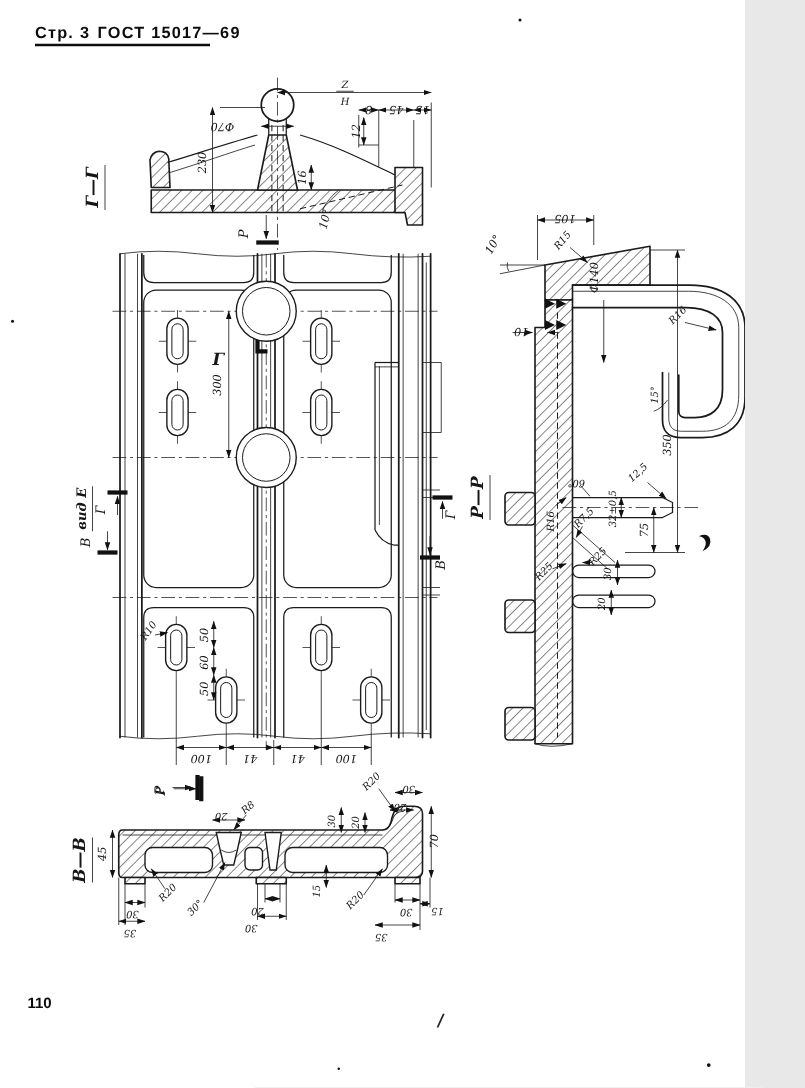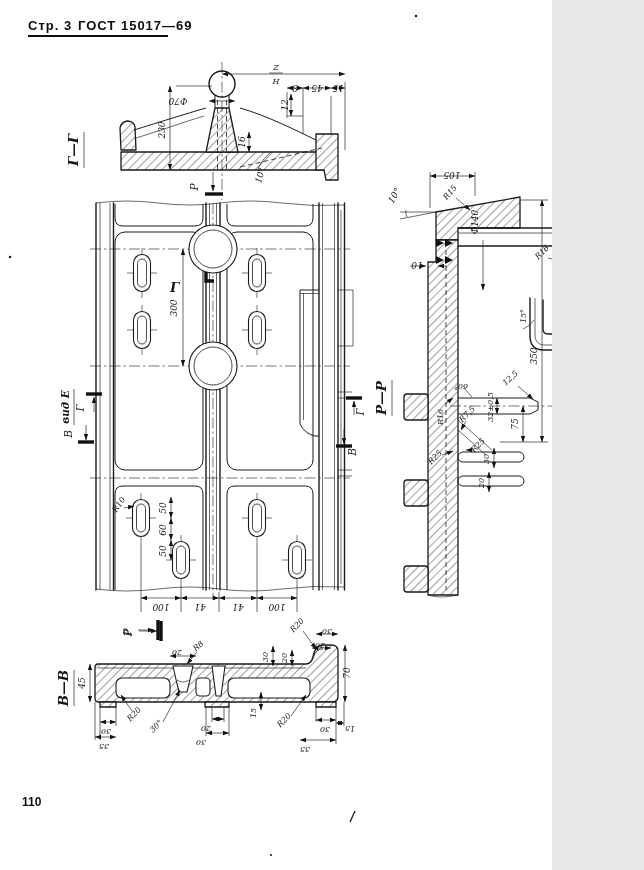--- a/index.html
+++ b/index.html
@@ -1,16 +1,16 @@
 <!DOCTYPE html>
 <html><head>
 <meta charset="utf-8">
 <style>
   html,body{margin:0;padding:0;background:#e8e8e8;}
-  .sheet{position:relative;width:552px;height:870px;background:#ffffff;overflow:hidden;
+  .sheet{position:relative;width:596px;height:870px;background:#ffffff;overflow:hidden;
          font-family:"Liberation Sans",sans-serif;}
   svg{position:absolute;left:0;top:0;}
   .ol{fill:none;stroke:#1b1b1b;stroke-width:1.4;stroke-linejoin:round;stroke-linecap:round;}
   .ol2{fill:none;stroke:#1b1b1b;stroke-width:1;stroke-linejoin:round;}
   .tl{fill:none;stroke:#1b1b1b;stroke-width:0.65;}
   .cl{fill:none;stroke:#1b1b1b;stroke-width:0.6;stroke-dasharray:11 3 2.5 3;}
   .dash{fill:none;stroke:#1b1b1b;stroke-width:0.8;stroke-dasharray:5 3;}
   .dim{fill:none;stroke:#1b1b1b;stroke-width:0.65;}
   .hatch{fill:url(#h);stroke:#1b1b1b;stroke-width:1.3;stroke-linejoin:round;}
   .white{fill:#fff;stroke:#1b1b1b;stroke-width:1.1;}

